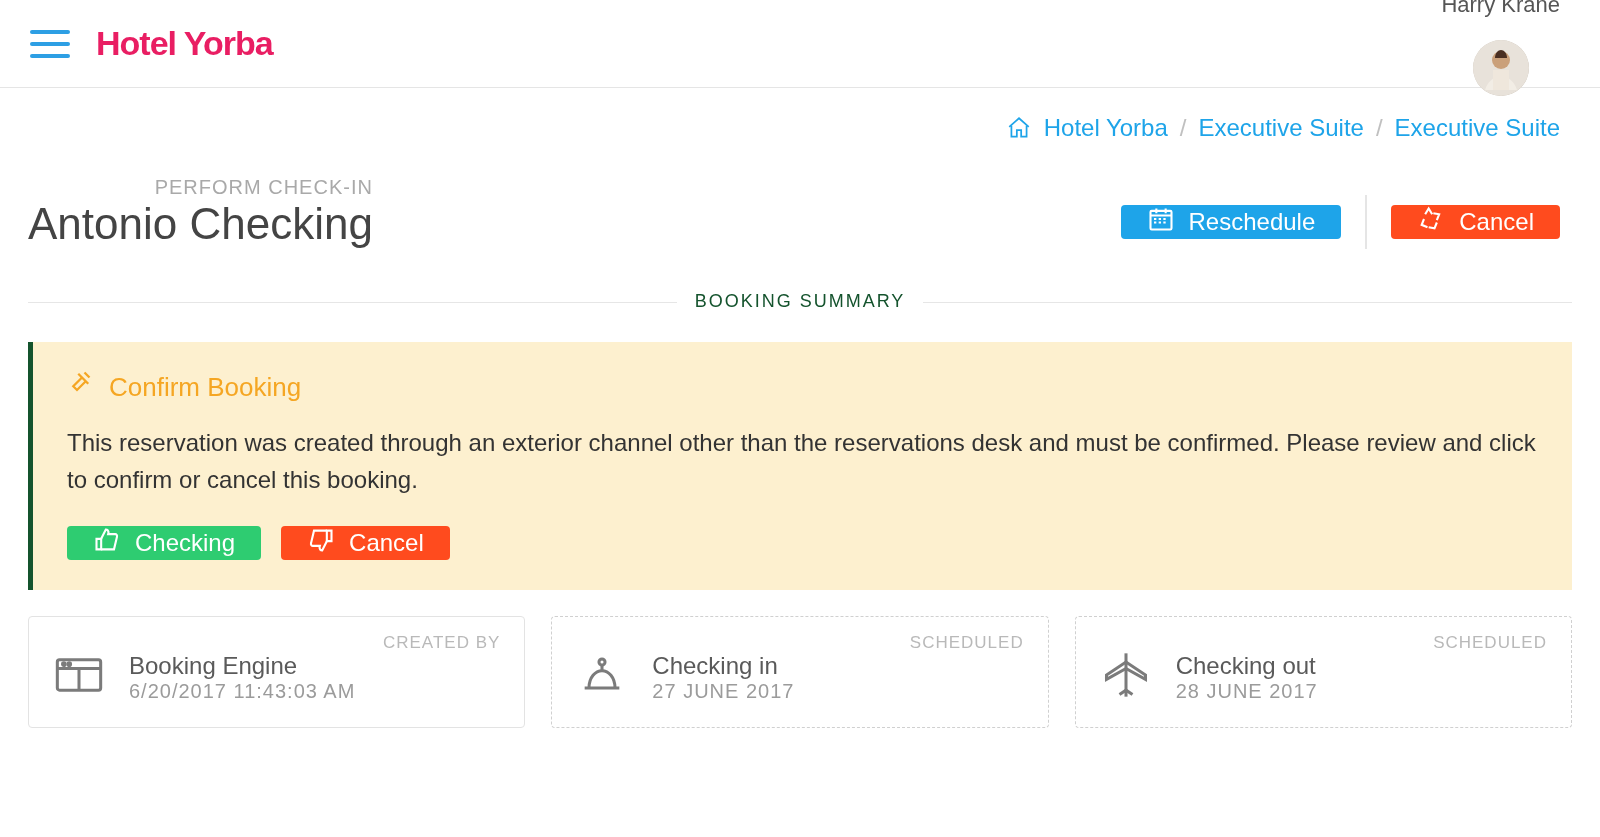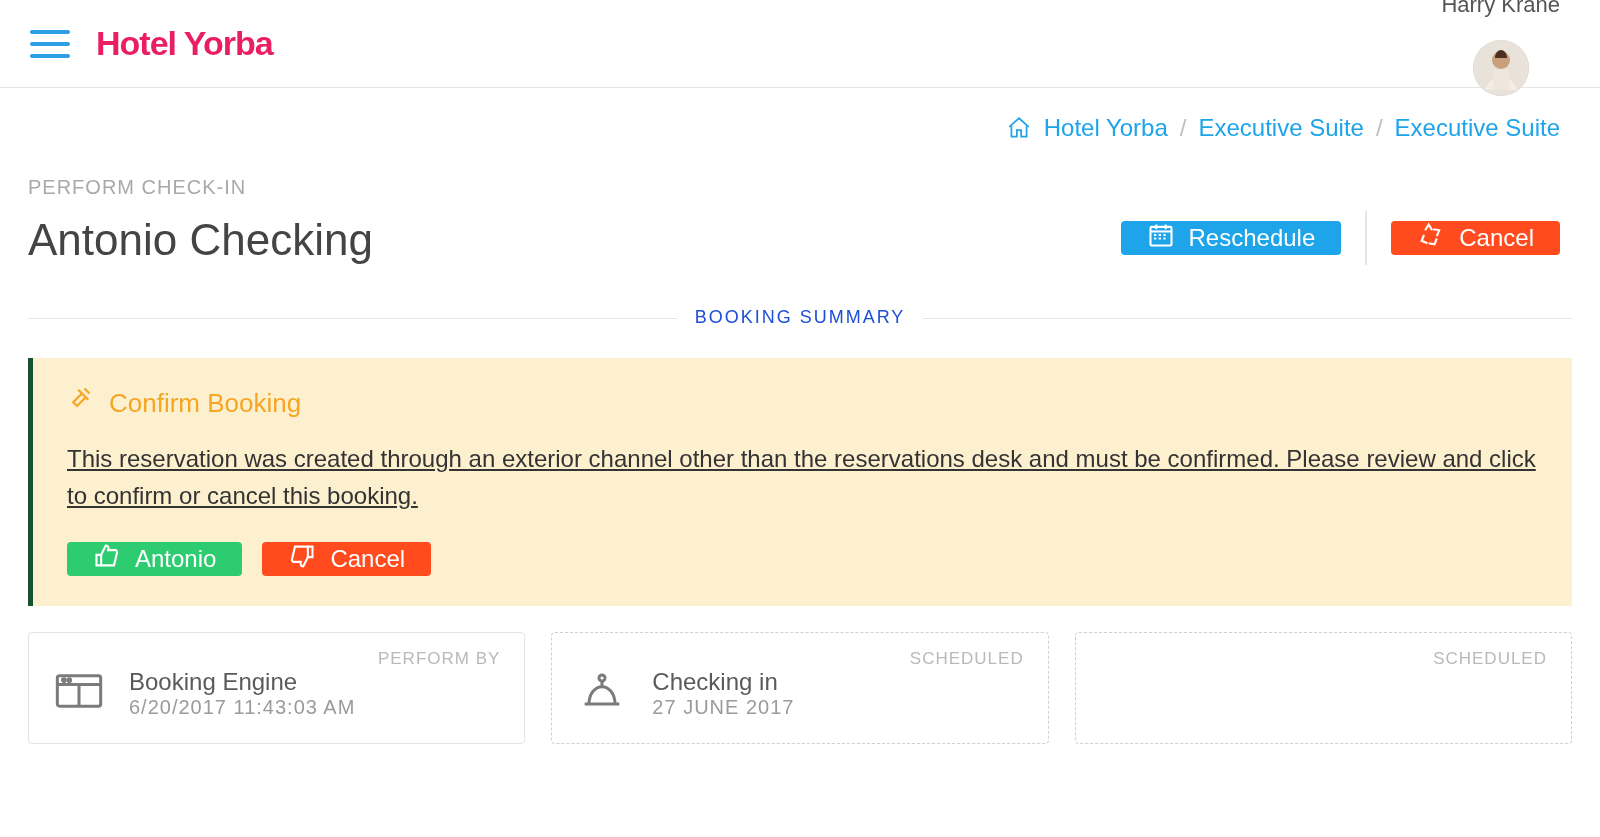--- a/index.html
+++ b/index.html
@@ -19,41 +19,41 @@
 
   
   .crumbs { display:flex; justify-content:flex-end; align-items:center; gap:12px; padding:26px 40px 0 40px; font-size:24px; }
   .crumbs a { color:#1ea4e9; text-decoration:none; cursor:pointer; }
   .crumb-sep { color:#c0c0c0; }
   .crumb-home-icon { display:inline-flex; align-items:center; }
   .crumb-home-icon svg { width:26px; height:26px; stroke:#1ea4e9; fill:none; stroke-width:1.6; }
 
   
   .title-row { display:flex; justify-content:space-between; align-items:flex-end; padding:34px 40px 10px 28px; }
-  .title-block .kicker { font-size:20px; color:#a9a9a9; letter-spacing:1px; margin-bottom:16px; }
+  .title-block .kicker { font-size:20px; color:#a9a9a9; letter-spacing:1px; margin-bottom:0;text-align:right; }
   .title-block h1 { font-size:44px; font-weight:400; color:#444; }
   .title-actions { display:flex; gap:24px; align-items:center; }
   .btn { display:inline-flex; align-items:center; gap:14px; padding:0 26px; font-size:24px; color:#fff; border:none; cursor:pointer; border-radius:4px; }
   .btn svg { width:28px; height:28px; stroke:#fff; fill:none; stroke-width:1.8; }
   .btn-blue   { background:#1ea4e9; }
   .btn-orange { background:#ff4b1e; }
   .btn-green  { background:#2ecc71; }
   .action-divider { width:2px; height:54px; background:#e5e5e5; }
 
   
   .section-divider { position:relative; text-align:center; margin:32px 28px 30px 28px; }
   .section-divider::before { content:""; position:absolute; left:0; right:0; top:50%; height:1px; background:#e6e6e6; }
-  .section-divider span { position:relative; background:#fff; padding:0 18px; font-size:18px; letter-spacing:2px; color:#1d4ed8; }
+  .section-divider span { position:relative; background:#fff; padding:0 18px; font-size:18px; letter-spacing:2px; color:#14532d; }
 
   
   .alert { margin:0 28px 26px 28px; background:#fdf0cf; border-left:5px solid #14532d; padding:28px 34px 30px 34px; }
   .alert-head { display:flex; align-items:center; gap:12px; margin-bottom:20px; }
   .alert-head svg { width:30px; height:30px; stroke:#f5a623; fill:none; stroke-width:1.8; }
   .alert-head .alert-title { color:#f5a623; font-size:26px; }
-  .alert-body { font-size:24px; line-height:1.55; color:#333; margin-bottom:28px;text-decoration:underline; }
+  .alert-body { font-size:24px; line-height:1.55; color:#333; margin-bottom:28px; }
   .alert-actions { display:flex; gap:20px; }
 
   
   .cards { display:flex; gap:26px; padding:0 28px 30px 28px; }
   .card { flex:1; border:1px solid #e3e3e3; border-radius:4px; padding:18px 24px 22px 24px; position:relative; background:#fff; }
   .card.dashed { border:1px dashed #d0d0d0; }
   .card .tag { position:absolute; top:16px; right:24px; font-size:17px; letter-spacing:1px; color:#b9b9b9; }
   .card-row { display:flex; align-items:center; gap:24px; margin-top:14px; }
   .card-row svg { width:52px; height:52px; stroke:#7b7b7b; fill:none; stroke-width:1.4; }
   .card-texts .card-title { font-size:24px; color:#5a5a5a; }
@@ -147,38 +147,38 @@
   </div>
   <p class="alert-body">This reservation was created through an exterior channel other than the reservations desk and must be confirmed. Please review and click to confirm or cancel this booking.</p>
   <div class="alert-actions">
     <button class="btn btn-green">
       <span>
         <svg viewBox="0 0 24 24">
             <path d="M7 11v9H3v-9h4z"></path>
             <path d="M7 11l4-8c1 0 3 1 2 4h6c1 0 2 1 1.5 2.5L18 20H7"></path>
           </svg>
       </span>
-      <span>Antonio</span>
+      <span>Checking</span>
     </button>
     <button class="btn btn-orange">
       <span>
         <svg viewBox="0 0 24 24">
             <path d="M17 13V4h4v9h-4z"></path>
             <path d="M17 13l-4 8c-1 0-3-1-2-4H5c-1 0-2-1-1.5-2.5L6 4h11"></path>
           </svg>
       </span>
       <span>Cancel</span>
     </button>
   </div>
 </div>
 
 <div class="cards">
 
   <div class="card">
-    <div class="tag">PERFORM BY</div>
+    <div class="tag">CREATED BY</div>
     <div class="card-row">
       <span>
         <svg viewBox="0 0 24 24">
             <rect x="2" y="5" width="20" height="14" rx="1"></rect>
             <path d="M2 9h20"></path>
             <path d="M12 9v10"></path>
             <circle cx="5" cy="7" r="0.6" fill="#7b7b7b"></circle>
             <circle cx="7.5" cy="7" r="0.6" fill="#7b7b7b"></circle>
           </svg>
       </span>
@@ -202,15 +202,28 @@
       </span>
       <div class="card-texts">
         <div class="card-title">Checking in</div>
         <div class="card-sub">27 JUNE 2017</div>
       </div>
     </div>
   </div>
 
   <div class="card dashed">
     <div class="tag">SCHEDULED</div>
+    <div class="card-row">
+      <span>
+        <svg viewBox="0 0 24 24">
+            <path d="M12 2v20"></path>
+            <path d="M12 9L3 14v-2l9-6 9 6v2l-9-5"></path>
+            <path d="M9 21l3-2 3 2"></path>
+          </svg>
+      </span>
+      <div class="card-texts">
+        <div class="card-title">Checking out</div>
+        <div class="card-sub">28 JUNE 2017</div>
+      </div>
+    </div>
   </div>
 
 </div>
 
 </body></html>

